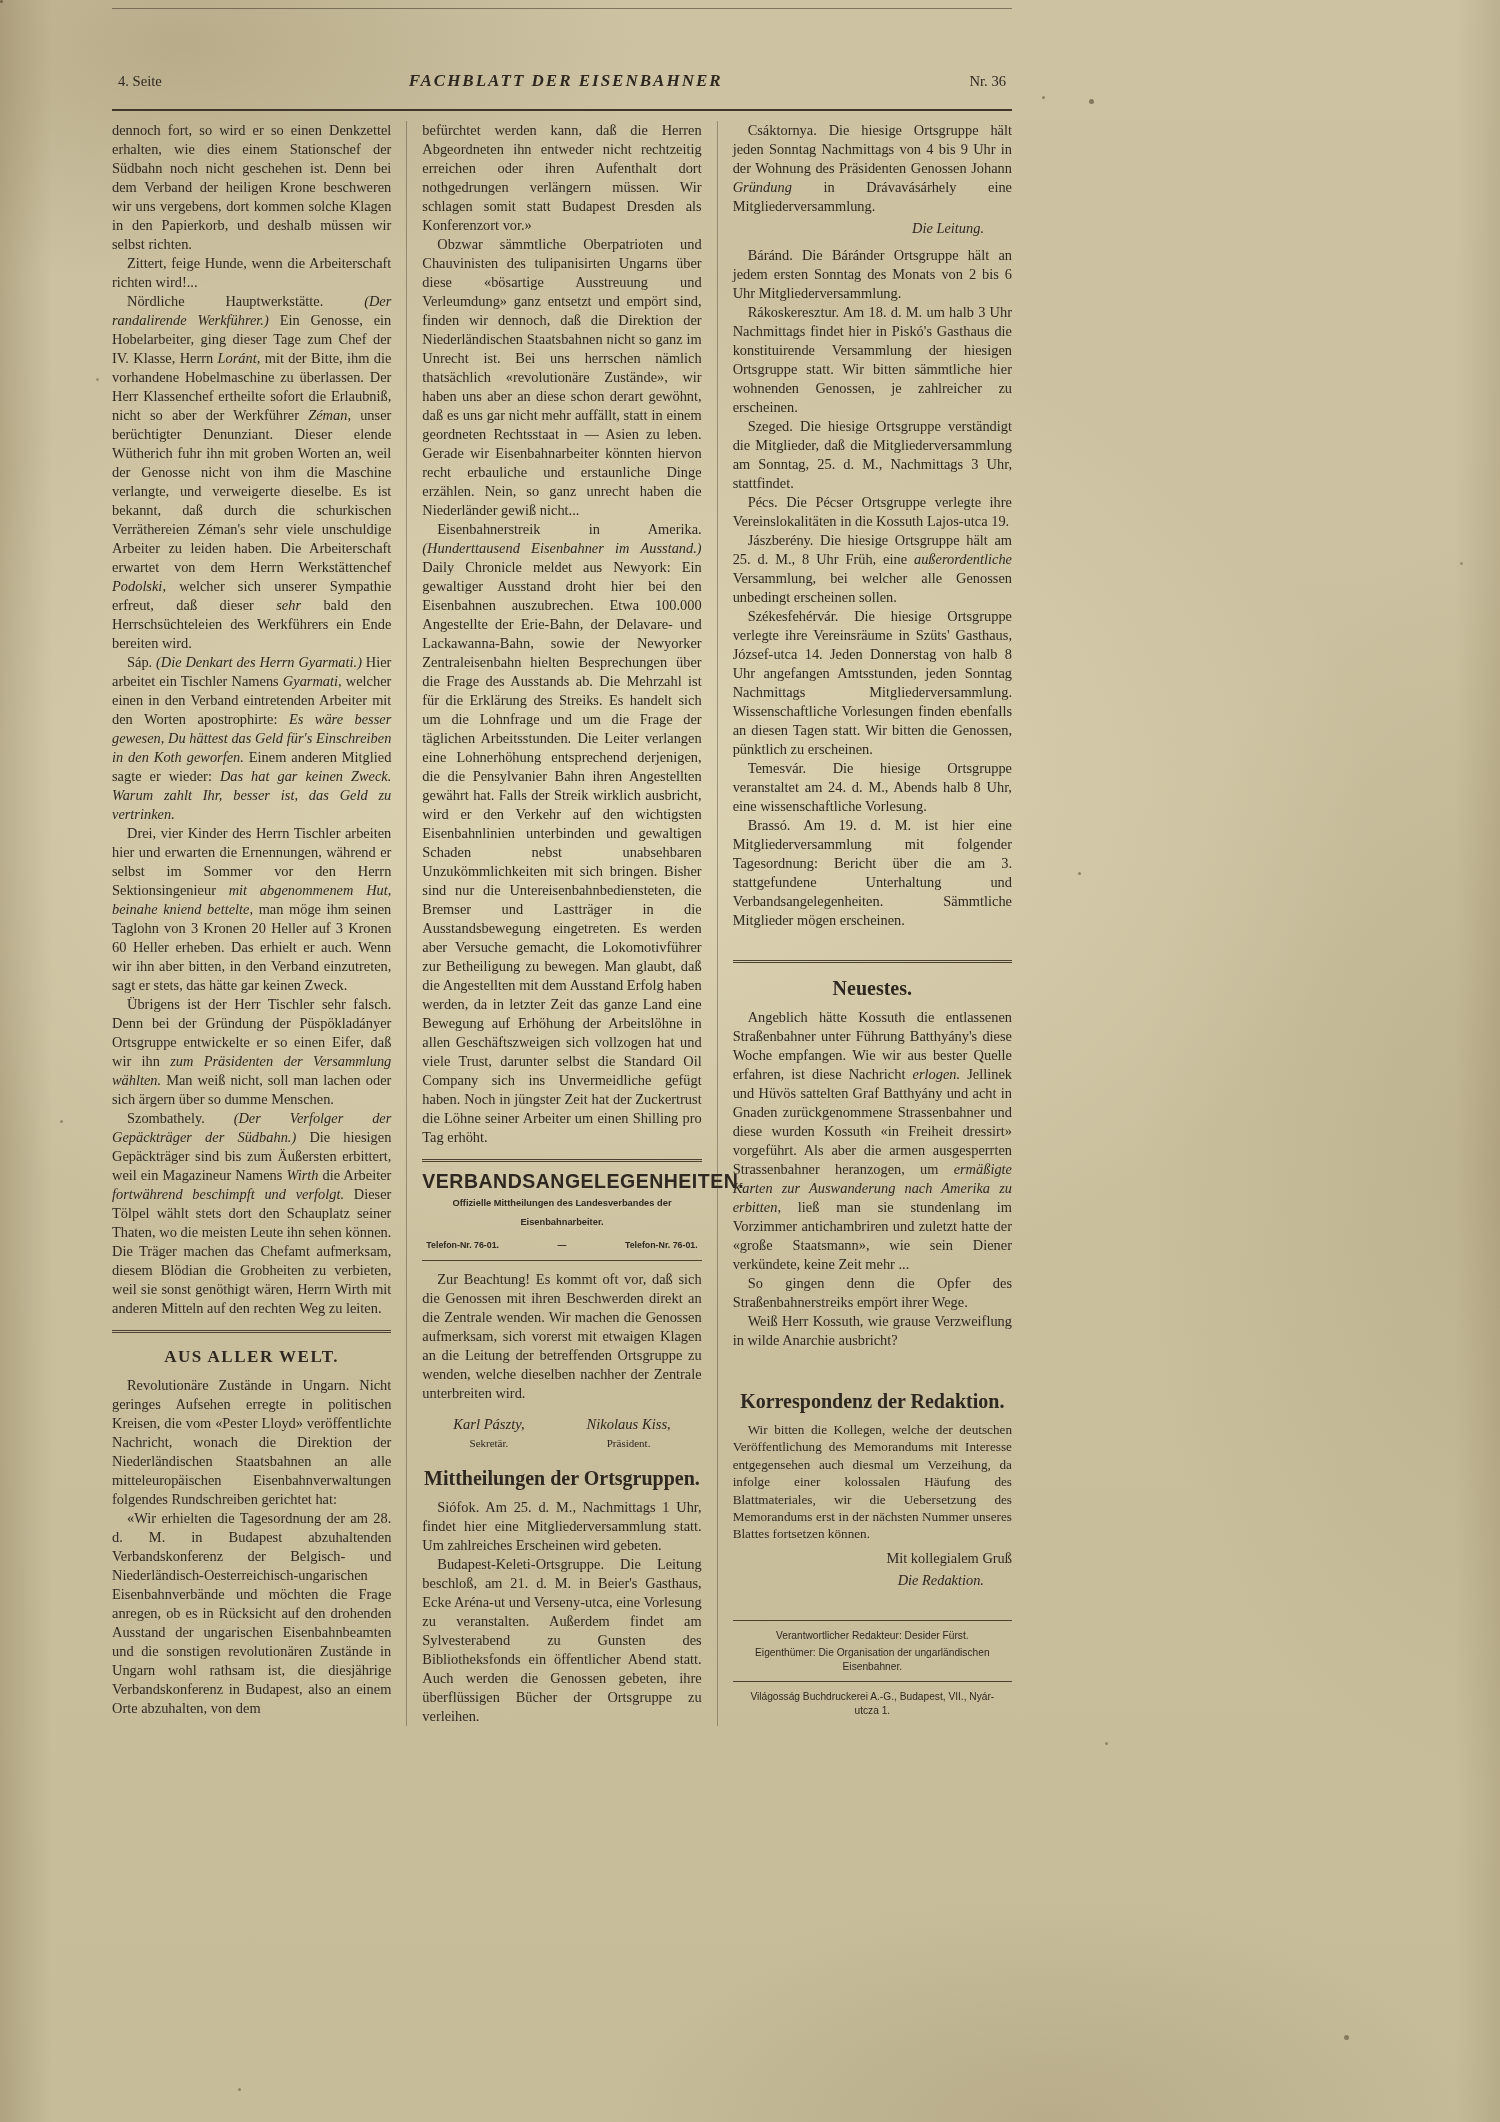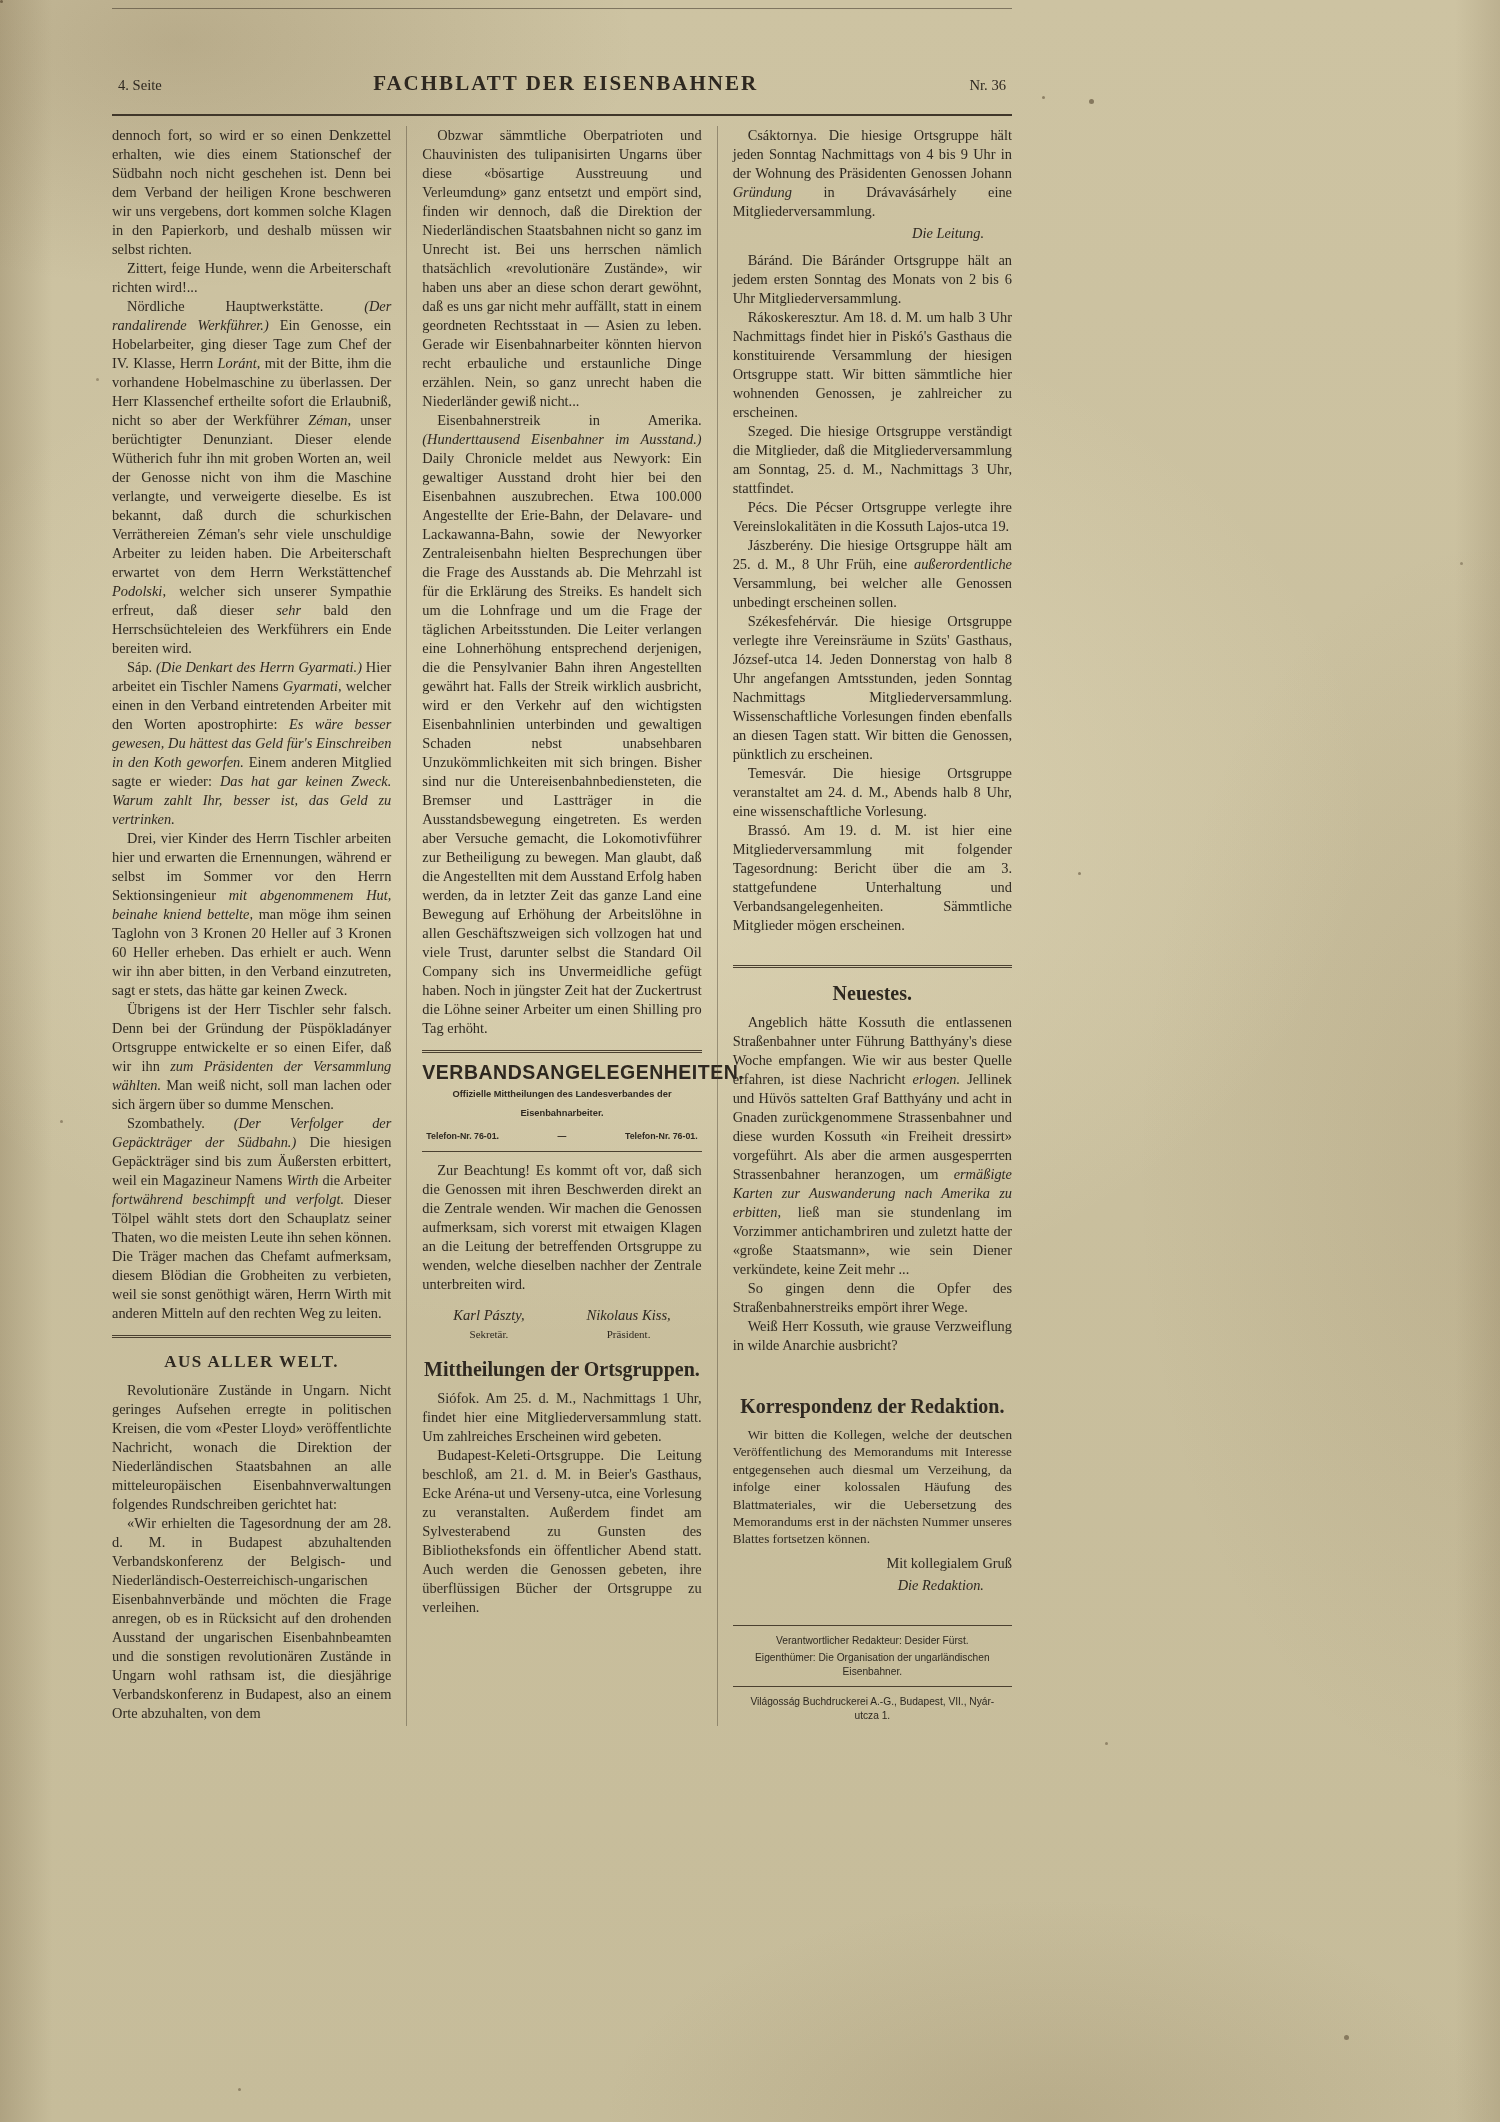--- a/index.html
+++ b/index.html
@@ -24,21 +24,21 @@
     box-shadow:1090px 100px 0 1px rgba(62,46,26,.5), 1078px 872px 0 0 rgba(62,46,26,.45),
       1105px 1742px 0 0 rgba(62,46,26,.4), 1460px 562px 0 0 rgba(62,46,26,.35),
       1345px 2036px 0 1px rgba(62,46,26,.45), 238px 2088px 0 0 rgba(62,46,26,.4),
       60px 1120px 0 0 rgba(62,46,26,.4), 1042px 96px 0 0 rgba(62,46,26,.45),
       96px 378px 0 0 rgba(62,46,26,.35);}
   .content{position:absolute;left:112px;top:8px;width:900px;}
   .topline{border-top:1px solid rgba(64,55,42,.55);}
   .header{display:flex;justify-content:space-between;align-items:baseline;
     margin-top:62px;padding:0 6px 18px;border-bottom:2px solid #40372a;}
   .header .side{font-size:14.6px;}
-  .header .title{font-weight:bold;font-size:21px;letter-spacing:2px;}
+  .header .title{font-weight:bold;font-size:17px;letter-spacing:2px;font-style:italic;}
   .columns{display:flex;margin-top:10px;}
   .col{flex:1 1 0;min-width:0;font-size:14.4px;line-height:19px;text-align:justify;
     hyphens:auto;-webkit-hyphens:auto;}
   .col + .col{border-left:1px solid rgba(70,60,45,.42);margin-left:15px;padding-left:15px;}
   .para{margin:0;text-indent:15px;}
   .para.noindent{text-indent:0;}
   .para.small{font-size:13.2px;line-height:17.4px;}
   .b{font-weight:normal}
   .i{font-style:italic}
   .h2{text-align:center;font-weight:bold;font-size:17px;letter-spacing:1.5px;margin:14px 0 10px;}
@@ -80,20 +80,21 @@
           <p class="para"><span class="b">Sáp. </span><span class="i">(Die Denkart des Herrn Gyarmati.) </span><span>Hier arbeitet ein Tischler Namens </span><span class="i">Gyarmati</span><span>, welcher einen in den Verband eintretenden Arbeiter mit den Worten apostrophirte: </span><span class="i">Es wäre besser gewesen, Du hättest das Geld für's Einschreiben in den Koth geworfen.</span><span> Einem anderen Mitglied sagte er wieder: </span><span class="i">Das hat gar keinen Zweck. Warum zahlt Ihr, besser ist, das Geld zu vertrinken.</span></p>
           <p class="para"><span>Drei, vier Kinder des Herrn Tischler arbeiten hier und erwarten die Ernennungen, während er selbst im Sommer vor den Herrn Sektionsingenieur </span><span class="i">mit abgenommenem Hut, beinahe kniend bettelte,</span><span> man möge ihm seinen Taglohn von 3 Kronen 20 Heller auf 3 Kronen 60 Heller erheben. Das erhielt er auch. Wenn wir ihn aber bitten, in den Verband einzutreten, sagt er stets, das hätte gar keinen Zweck.</span></p>
           <p class="para"><span>Übrigens ist der Herr Tischler sehr falsch. Denn bei der Gründung der Püspökladányer Ortsgruppe entwickelte er so einen Eifer, daß wir ihn </span><span class="i">zum Präsidenten der Versammlung wählten.</span><span> Man weiß nicht, soll man lachen oder sich ärgern über so dumme Menschen.</span></p>
           <p class="para"><span class="b">Szombathely. </span><span class="i">(Der Verfolger der Gepäckträger der Südbahn.) </span><span>Die hiesigen Gepäckträger sind bis zum Äußersten erbittert, weil ein Magazineur Namens </span><span class="i">Wirth</span><span> die Arbeiter </span><span class="i">fortwährend beschimpft und verfolgt.</span><span> Dieser Tölpel wählt stets dort den Schauplatz seiner Thaten, wo die meisten Leute ihn sehen können. Die Träger machen das Chefamt aufmerksam, diesem Blödian die Grobheiten zu verbieten, weil sie sonst genöthigt wären, Herrn Wirth mit anderen Mitteln auf den rechten Weg zu leiten.</span></p>
           <div class="rule2"></div>
           <div class="h2">AUS ALLER WELT.</div>
           <p class="para"><span class="b">Revolutionäre Zustände in Ungarn. </span><span>Nicht geringes Aufsehen erregte in politischen Kreisen, die vom «Pester Lloyd» veröffentlichte Nachricht, wonach die Direktion der Niederländischen Staatsbahnen an alle mitteleuropäischen Eisenbahnverwaltungen folgendes Rundschreiben gerichtet hat:</span></p>
           <p class="para"><span>«Wir erhielten die Tagesordnung der am 28. d. M. in Budapest abzuhaltenden Verbandskonferenz der Belgisch- und Niederländisch-Oesterreichisch-ungarischen Eisenbahnverbände und möchten die Frage anregen, ob es in Rücksicht auf den drohenden Ausstand der ungarischen Eisenbahnbeamten und die sonstigen revolutionären Zustände in Ungarn wohl rathsam ist, die diesjährige Verbandskonferenz in Budapest, also an einem Orte abzuhalten, von dem</span></p>
         </div>
       <div class="col" id="col-1">
+          <p class="para noindent"><span>befürchtet werden kann, daß die Herren Abgeordneten ihn entweder nicht rechtzeitig erreichen oder ihren Aufenthalt dort nothgedrungen verlängern müssen. Wir schlagen somit statt Budapest Dresden als Konferenzort vor.»</span></p>
           <p class="para"><span>Obzwar sämmtliche Oberpatrioten und Chauvinisten des tulipanisirten Ungarns über diese «bösartige Ausstreuung und Verleumdung» ganz entsetzt und empört sind, finden wir dennoch, daß die Direktion der Niederländischen Staatsbahnen nicht so ganz im Unrecht ist. Bei uns herrschen nämlich thatsächlich «revolutionäre Zustände», wir haben uns aber an diese schon derart gewöhnt, daß es uns gar nicht mehr auffällt, statt in einem geordneten Rechtsstaat in — Asien zu leben. Gerade wir Eisenbahnarbeiter könnten hiervon recht erbauliche und erstaunliche Dinge erzählen. Nein, so ganz unrecht haben die Niederländer gewiß nicht...</span></p>
           <p class="para"><span class="b">Eisenbahnerstreik in Amerika. </span><span class="i">(Hunderttausend Eisenbahner im Ausstand.) </span><span>Daily Chronicle meldet aus Newyork: Ein gewaltiger Ausstand droht hier bei den Eisenbahnen auszubrechen. Etwa 100.000 Angestellte der Erie-Bahn, der Delavare- und Lackawanna-Bahn, sowie der Newyorker Zentraleisenbahn hielten Besprechungen über die Frage des Ausstands ab. Die Mehrzahl ist für die Erklärung des Streiks. Es handelt sich um die Lohnfrage und um die Frage der täglichen Arbeitsstunden. Die Leiter verlangen eine Lohnerhöhung entsprechend derjenigen, die die Pensylvanier Bahn ihren Angestellten gewährt hat. Falls der Streik wirklich ausbricht, wird er den Verkehr auf den wichtigsten Eisenbahnlinien unterbinden und gewaltigen Schaden nebst unabsehbaren Unzukömmlichkeiten mit sich bringen. Bisher sind nur die Untereisenbahnbediensteten, die Bremser und Lastträger in die Ausstandsbewegung eingetreten. Es werden aber Versuche gemacht, die Lokomotivführer zur Betheiligung zu bewegen. Man glaubt, daß die Angestellten mit dem Ausstand Erfolg haben werden, da in letzter Zeit das ganze Land eine Bewegung auf Erhöhung der Arbeitslöhne in allen Geschäftszweigen sich vollzogen hat und viele Trust, darunter selbst die Standard Oil Company sich ins Unvermeidliche gefügt haben. Noch in jüngster Zeit hat der Zuckertrust die Löhne seiner Arbeiter um einen Shilling pro Tag erhöht.</span></p>
           <div class="rule2"></div>
           <div class="display">VERBANDSANGELEGENHEITEN.</div>
           <div class="small-center">Offizielle Mittheilungen des Landesverbandes der Eisenbahnarbeiter.</div>
           <div class="telrow">
             <span>Telefon-Nr. 76-01.</span>
             <span>—</span>
             <span>Telefon-Nr. 76-01.</span>
           </div>

